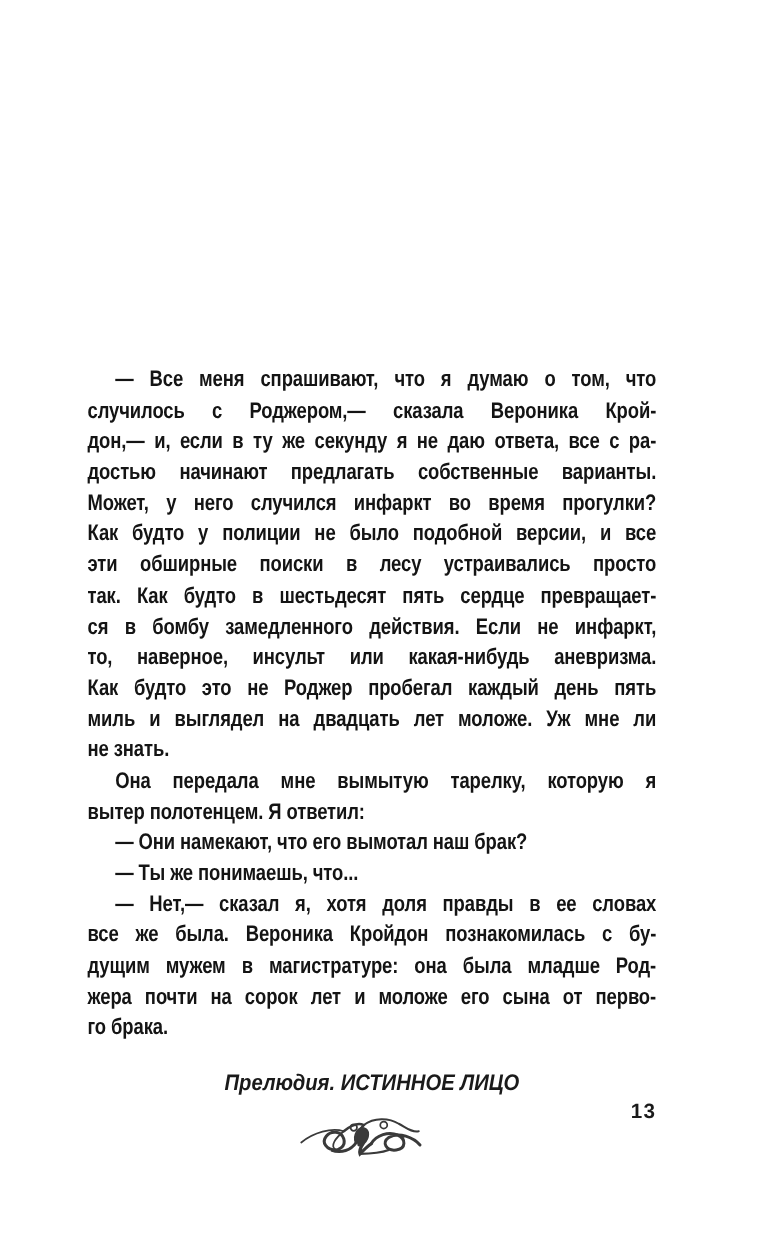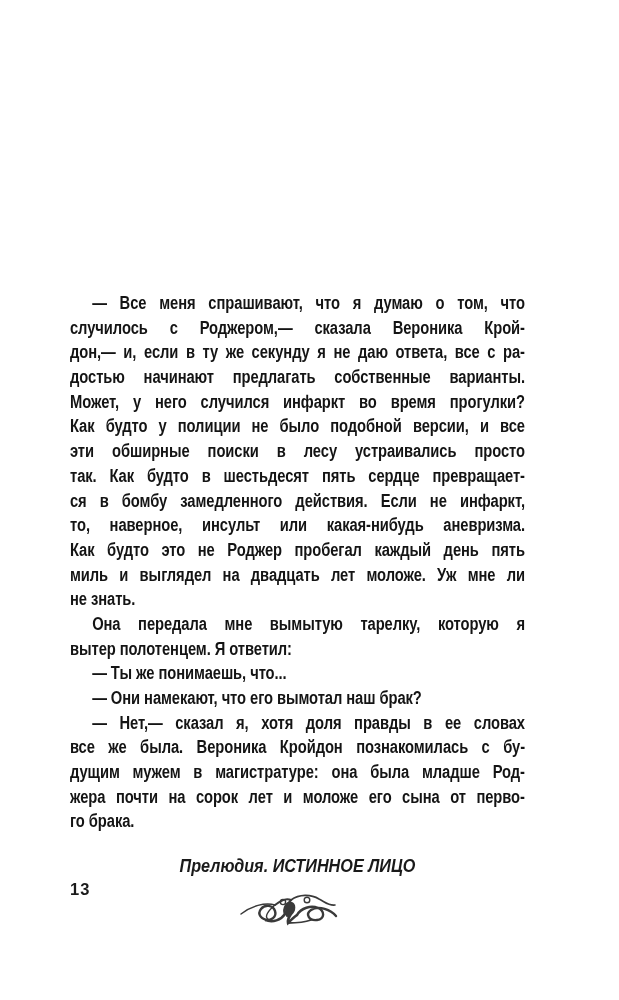--- a/index.html
+++ b/index.html
@@ -49,21 +49,21 @@
     line-height: 24px;
     transform: scaleX(0.9);
     transform-origin: 50% 50%;
     color: #1a1a1a;
   }
   .page-number {
     position: absolute;
     left: 70px;
     top: 878px;
     width: 455px;
-    text-align: left;
+    text-align: right;
     font-size: 16.5px;
     font-weight: 700;
     line-height: 22px;
     letter-spacing: 1px;
     color: #1a1a1a;
   }
   .ornament-wrap {
     position: absolute;
     left: 70px;
     top: 890px;
@@ -212,24 +212,24 @@
           <span>передала</span>
           <span>мне</span>
           <span>вымытую</span>
           <span>тарелку,</span>
           <span>которую</span>
           <span>я</span>
         </div>
         <div class="line last">вытер полотенцем. Я ответил:</div>
       </div>
       <div class="para">
+        <div class="line last indent">— Они намекают, что его вымотал наш брак?</div>
+      </div>
+      <div class="para">
         <div class="line last indent">— Ты же понимаешь, что...</div>
-      </div>
-      <div class="para">
-        <div class="line last indent">— Они намекают, что его вымотал наш брак?</div>
       </div>
       <div class="para">
         <div class="line indent">
           <span>—</span>
           <span>Нет,—</span>
           <span>сказал</span>
           <span>я,</span>
           <span>хотя</span>
           <span>доля</span>
           <span>правды</span>

